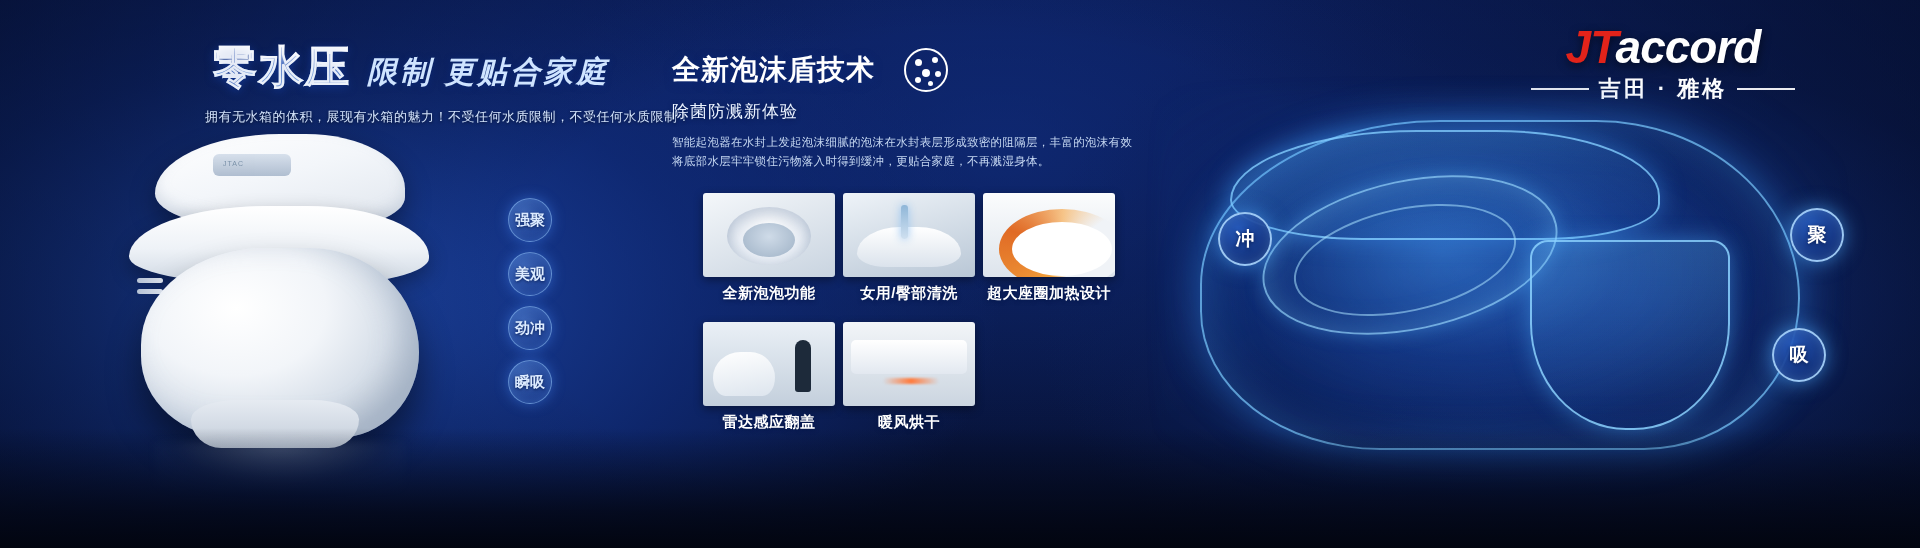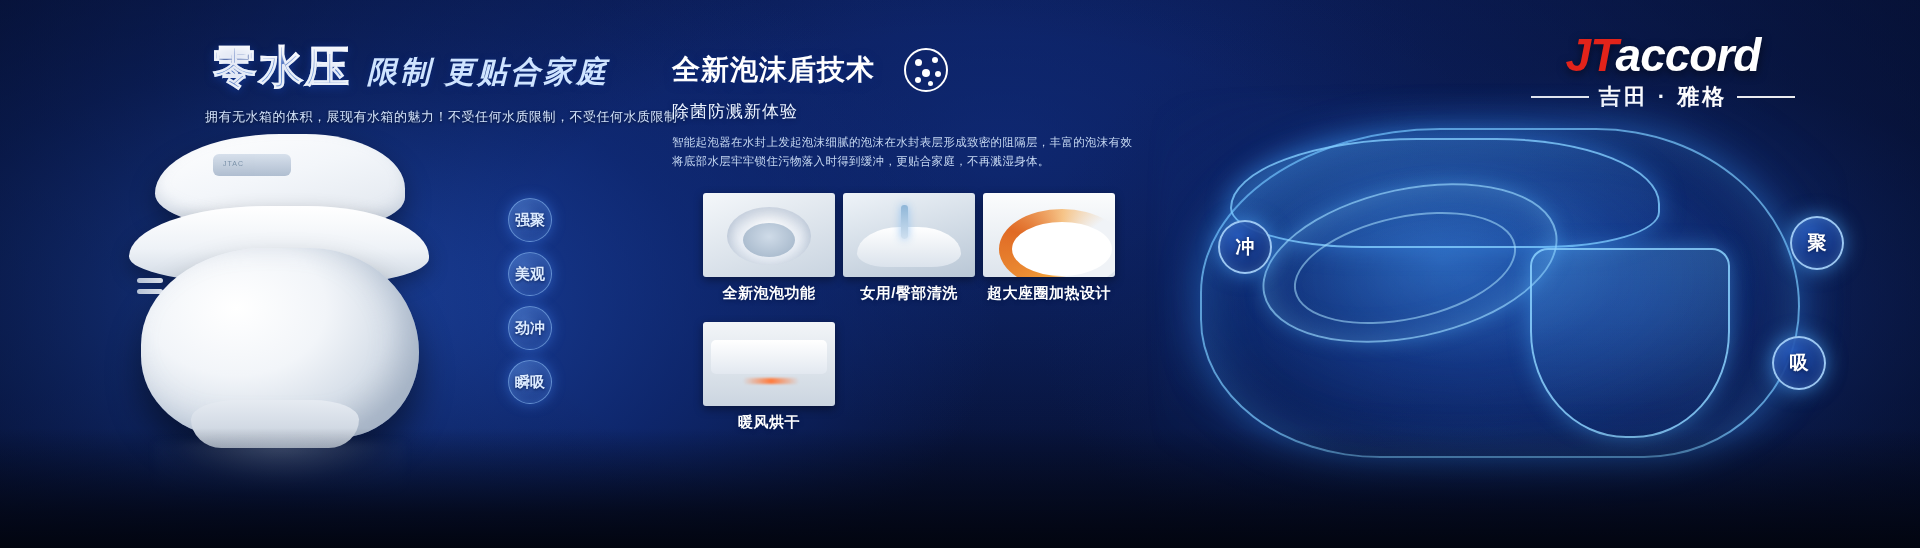--- a/index.html
+++ b/index.html
@@ -223,21 +223,21 @@
     content:""; position:absolute; left:8px; top:18px; width:116px; height:34px;
     background:linear-gradient(180deg,#ffffff,#e2e8f0); border-radius:5px;
   }
   .t-dry::after{
     content:""; position:absolute; left:40px; top:56px; width:56px; height:6px;
     background:linear-gradient(90deg, rgba(255,120,60,0), #ff7a3c, rgba(255,120,60,0));
     border-radius:3px; filter:blur(1px);
   }
 
   
-  .right-block{ position:absolute; left:1130px; top:8px; width:790px; height:536px; }
+  .right-block{ position:absolute; left:1130px; top:0; width:790px; height:536px; }
 
   .logo{ position:absolute; left:368px; top:24px; width:330px; text-align:center; }
   .logo-main{
     font-size:46px; font-weight:bold; font-style:italic; color:#ffffff;
     letter-spacing:-1px; line-height:1;
     text-shadow:0 3px 10px rgba(0,0,0,0.55);
   }
   .logo-main .jt{ color:#ffffff; }
   .logo-main .slash{ color:#e2231a; }
   .logo-cn-row{
@@ -379,20 +379,24 @@
         <div class="cell">
           <div class="thumb t-ring"></div>
           <div class="cap">超大座圈加热设计</div>
         </div>
       </div>
 
       <div class="sep"></div>
 
       <div class="grid-row">
         <div class="cell">
+          <div class="thumb t-radar"></div>
+          <div class="cap">雷达感应翻盖</div>
+        </div>
+        <div class="cell">
           <div class="thumb t-dry"></div>
           <div class="cap">暖风烘干</div>
         </div>
       </div>
     </div>
   </div>
 
   <div class="right-block">
 
     <div class="logo">

